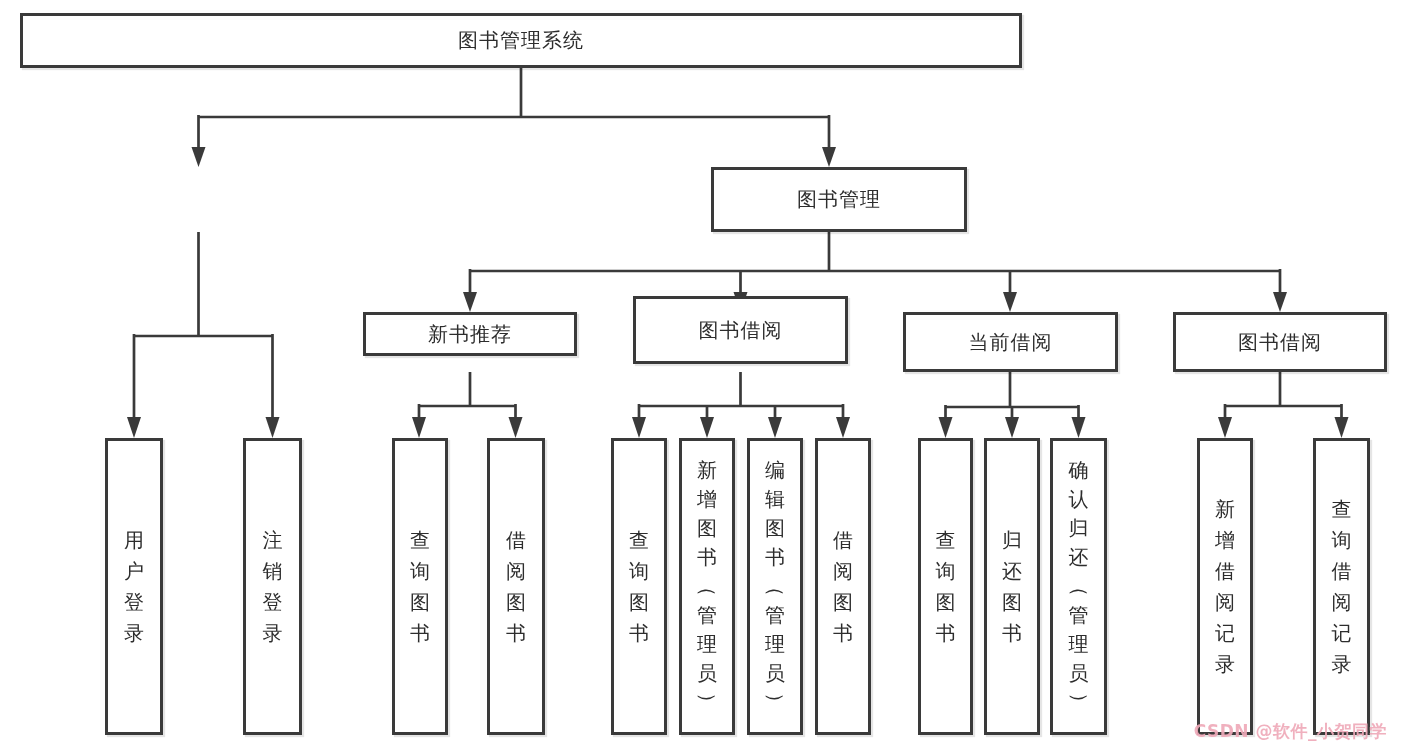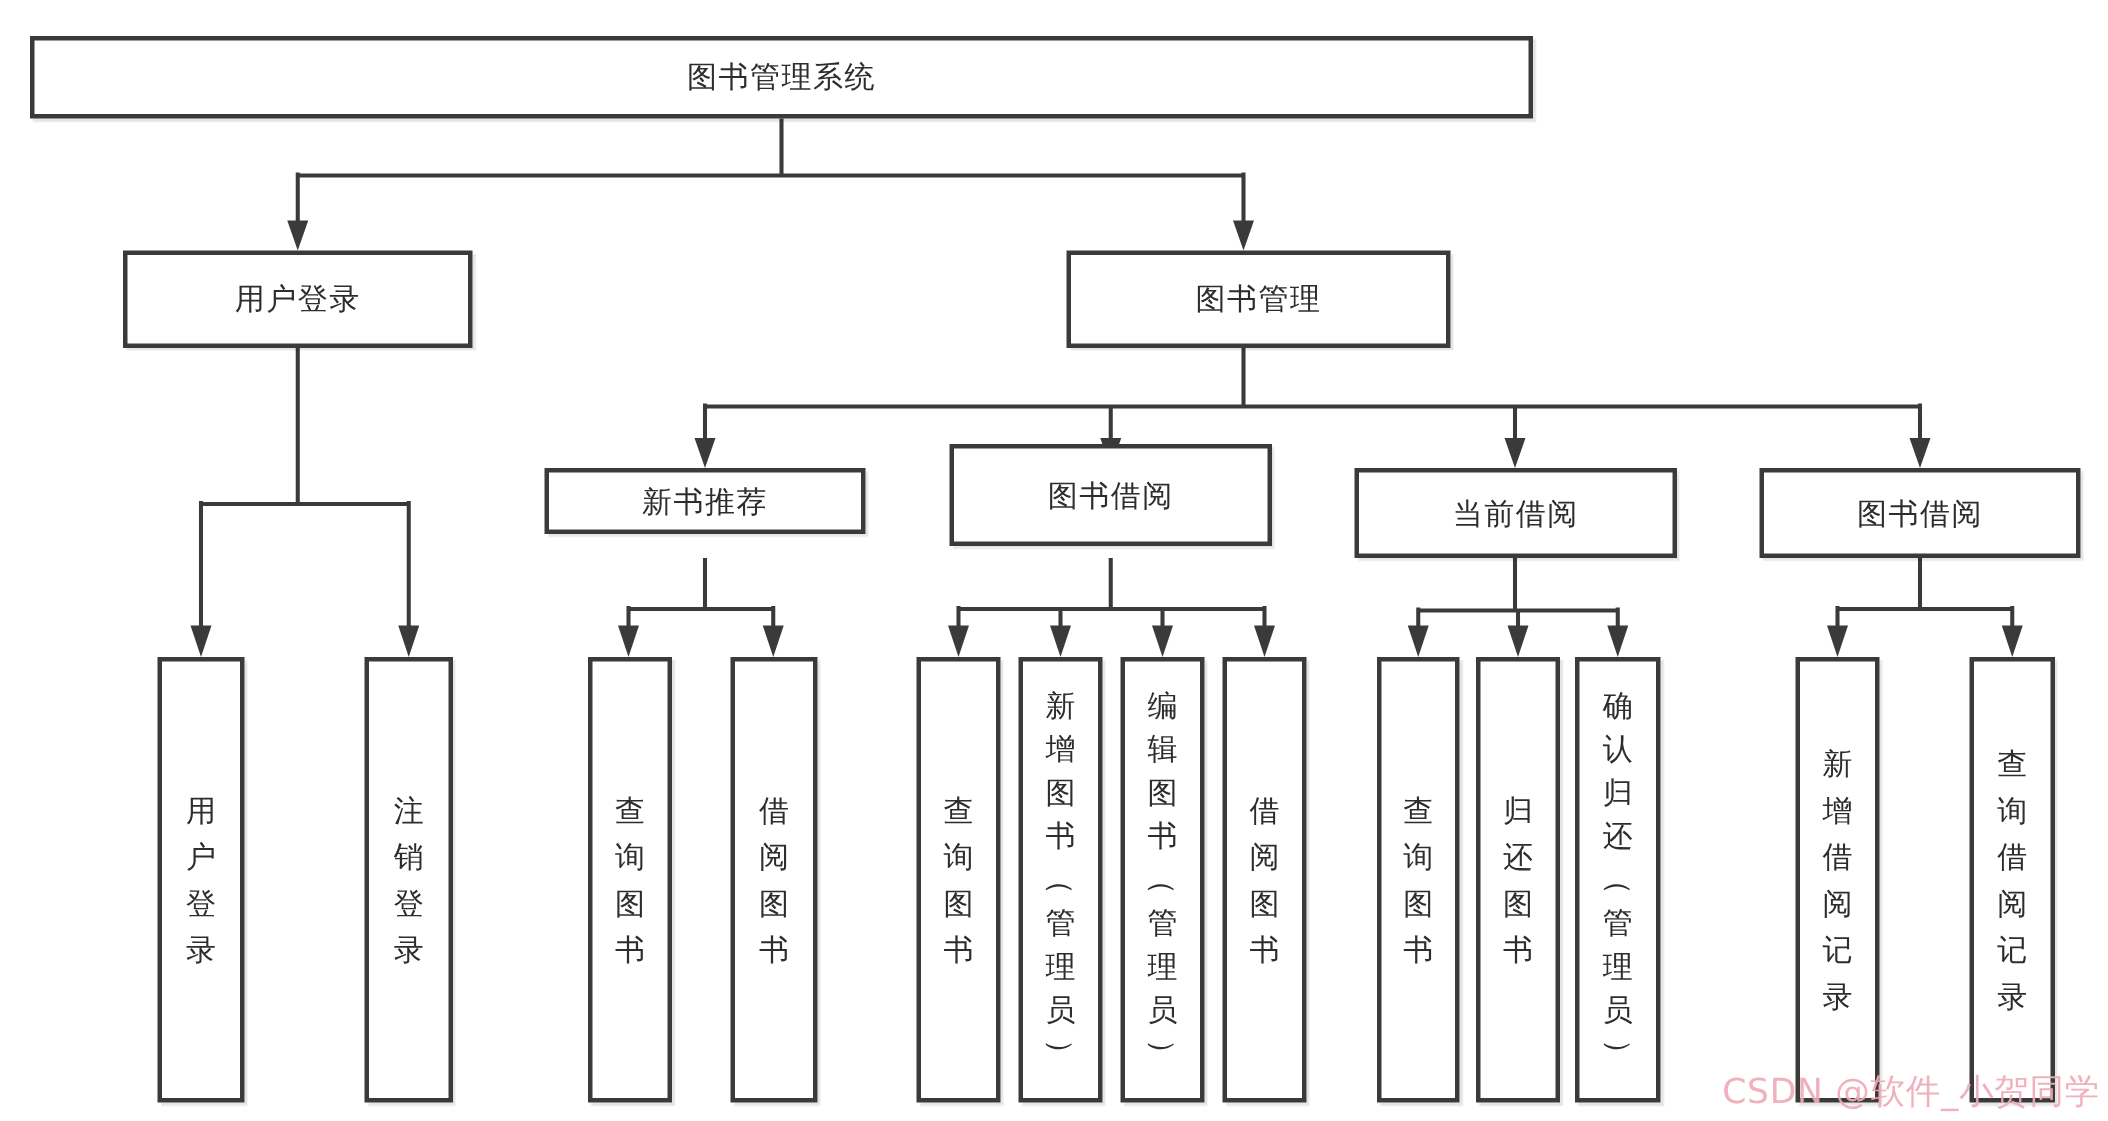--- a/index.html
+++ b/index.html
@@ -12,22 +12,22 @@
        border:3px solid var(--box_border,#3a3a3a);z-index:2;
        display:flex;align-items:center;justify-content:center;
        box-shadow:2px 2px 1px rgba(0,0,0,0.10);}
   .hlabel{font-size:20px;color:#2d2d2d;letter-spacing:1px;white-space:nowrap;}
   .vlabel{display:flex;flex-direction:column;align-items:center;justify-content:center;
           height:100%;font-size:20px;color:#2d2d2d;}
   .vlabel span{display:block;text-align:center;}
   .vlabel.loose span{line-height:31px;}
   .vlabel.tight span{line-height:29px;}
   .vlabel span.rot{transform:rotate(90deg);}
-  .watermark{position:absolute;right:5px;bottom:4px;z-index:5;font-size:23px;
-             color:var(--watermark,#efaab9);opacity:0.92;letter-spacing:0.5px;white-space:nowrap;}
+  .watermark{position:absolute;right:18px;bottom:4px;z-index:5;font-size:17px;
+             color:var(--watermark,#efaab9);opacity:0.92;letter-spacing:0.5px;white-space:nowrap;font-weight:bold;}
 </style>
 </head>
 <body>
 
 <div class="canvas">
 
   <svg class="wires" width="1405" height="747" viewBox="0 0 1405 747">
     <g>
 
       <path d="M521 68 V117 M198.5 117 H829 M198.5 115 V149 M829 115 V149"></path>
@@ -60,27 +60,24 @@
       <polygon points="768,417 782,417 775,438"></polygon>
       <polygon points="836,417 850,417 843,438"></polygon>
       <polygon points="938.5,417 952.5,417 945.5,438"></polygon>
       <polygon points="1005,417 1019,417 1012,438"></polygon>
       <polygon points="1071.5,417 1085.5,417 1078.5,438"></polygon>
       <polygon points="1218,417 1232,417 1225,438"></polygon>
       <polygon points="1334.5,417 1348.5,417 1341.5,438"></polygon>
     </g>
   </svg>
 
-  <div class="box" style="left:20px;top:24px;width:1002px;height:55px">
+  <div class="box" style="left:20px;top:13px;width:1002px;height:55px">
     <span class="hlabel">图书管理系统</span>
   </div>
 
-  <div class="box" style="left:82px;top:167px;width:233px;height:65px">
-    <span class="hlabel">用户登录</span>
-  </div>
   <div class="box" style="left:711px;top:167px;width:256px;height:65px">
     <span class="hlabel">图书管理</span>
   </div>
 
   <div class="box" style="left:363px;top:312px;width:214px;height:44px">
     <span class="hlabel">新书推荐</span>
   </div>
   <div class="box" style="left:633px;top:296px;width:215px;height:68px">
     <span class="hlabel">图书借阅</span>
   </div>

